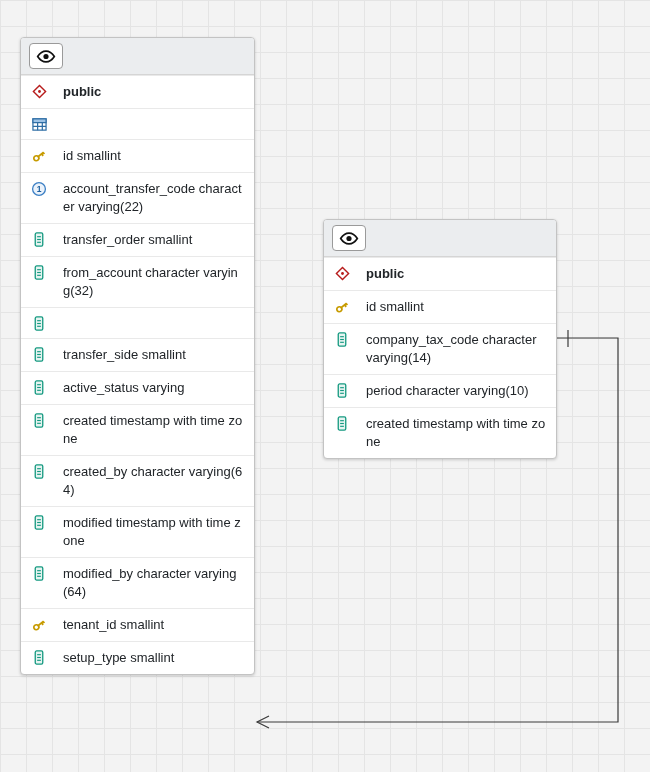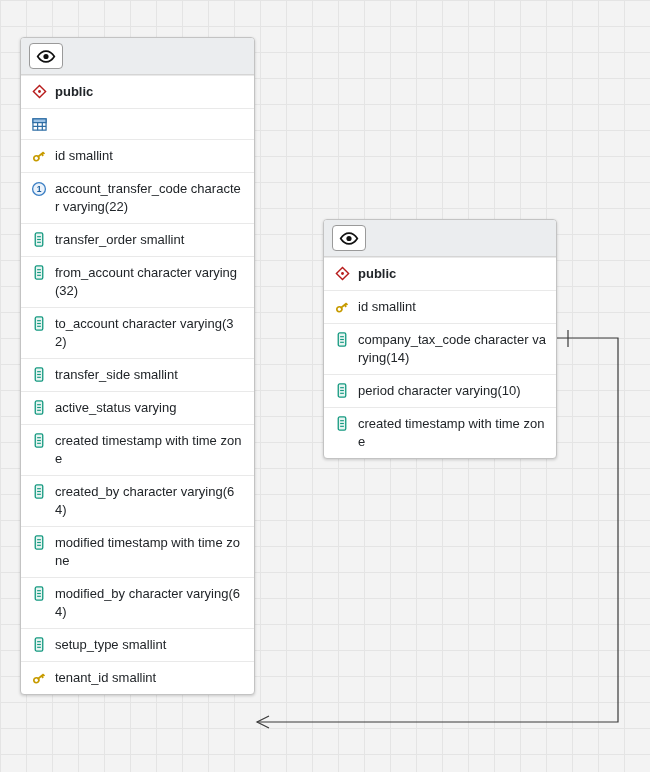--- a/index.html
+++ b/index.html
@@ -25,21 +25,21 @@
     border-bottom:1px solid #d5d5d5;
     border-radius:3px 3px 0 0;
     padding:5px 8px;
   }
   .eye-btn{
     display:inline-flex;align-items:center;justify-content:center;
     width:32px;height:24px;background:#fff;border:1px solid #9a9a9a;
     border-radius:4px;cursor:pointer;
   }
   .row{
-    display:flex;align-items:flex-start;gap:8px;
+    display:flex;align-items:flex-start;gap:16px;
     padding:7px 10px;
     border-top:1px solid #e9e9e9;
     line-height:18px;
     word-break:break-all;
   }
   .row:first-of-type{border-top:none;}
   .row .lbl{flex:1;}
   .row.bold .lbl{font-weight:700;}
   .icn{flex:0 0 auto;display:inline-flex;width:16px;justify-content:center;margin-top:1px;}
   .overlay{position:absolute;left:0;top:0;pointer-events:none;}
@@ -135,21 +135,20 @@
     </div>
     <div class="row">
       <span class="icn">
         <svg width="10" height="15" viewBox="0 0 10 16">
             <rect x="1" y="1" width="8" height="14" rx="1.5" fill="#e6f4f1" stroke="#159980" stroke-width="1.4"></rect>
             <line x1="3" y1="5" x2="7" y2="5" stroke="#159980" stroke-width="1.2"></line>
             <line x1="3" y1="8" x2="7" y2="8" stroke="#159980" stroke-width="1.2"></line>
             <line x1="3" y1="11" x2="7" y2="11" stroke="#159980" stroke-width="1.2"></line>
           </svg>
       </span>
-      <span class="lbl">to_account character varying(32)</span>
     </div>
     <div class="row">
       <span class="icn">
         <svg width="10" height="15" viewBox="0 0 10 16">
             <rect x="1" y="1" width="8" height="14" rx="1.5" fill="#e6f4f1" stroke="#159980" stroke-width="1.4"></rect>
             <line x1="3" y1="5" x2="7" y2="5" stroke="#159980" stroke-width="1.2"></line>
             <line x1="3" y1="8" x2="7" y2="8" stroke="#159980" stroke-width="1.2"></line>
             <line x1="3" y1="11" x2="7" y2="11" stroke="#159980" stroke-width="1.2"></line>
           </svg>
       </span>
@@ -202,42 +201,42 @@
     <div class="row">
       <span class="icn">
         <svg width="10" height="15" viewBox="0 0 10 16">
             <rect x="1" y="1" width="8" height="14" rx="1.5" fill="#e6f4f1" stroke="#159980" stroke-width="1.4"></rect>
             <line x1="3" y1="5" x2="7" y2="5" stroke="#159980" stroke-width="1.2"></line>
             <line x1="3" y1="8" x2="7" y2="8" stroke="#159980" stroke-width="1.2"></line>
             <line x1="3" y1="11" x2="7" y2="11" stroke="#159980" stroke-width="1.2"></line>
           </svg>
       </span>
       <span class="lbl">modified_by character varying(64)</span>
-    </div>
-    <div class="row">
-      <span class="icn">
-        <svg width="10" height="15" viewBox="0 0 10 16">
-            <rect x="1" y="1" width="8" height="14" rx="1.5" fill="#e6f4f1" stroke="#159980" stroke-width="1.4"></rect>
-            <line x1="3" y1="5" x2="7" y2="5" stroke="#159980" stroke-width="1.2"></line>
-            <line x1="3" y1="8" x2="7" y2="8" stroke="#159980" stroke-width="1.2"></line>
-            <line x1="3" y1="11" x2="7" y2="11" stroke="#159980" stroke-width="1.2"></line>
-          </svg>
-      </span>
-      <span class="lbl">setup_type smallint</span>
     </div>
     <div class="row">
       <span class="icn">
         <svg width="16" height="16" viewBox="0 0 16 16">
             <g transform="rotate(-40 8 8)" stroke="#c79b00" stroke-width="1.7" fill="none">
               <circle cx="4.5" cy="8" r="2.5"></circle>
               <path d="M7.2 8 H14 M11.3 8 V10.6 M13.4 8 V10"></path>
             </g>
           </svg>
       </span>
       <span class="lbl">tenant_id smallint</span>
+    </div>
+    <div class="row">
+      <span class="icn">
+        <svg width="10" height="15" viewBox="0 0 10 16">
+            <rect x="1" y="1" width="8" height="14" rx="1.5" fill="#e6f4f1" stroke="#159980" stroke-width="1.4"></rect>
+            <line x1="3" y1="5" x2="7" y2="5" stroke="#159980" stroke-width="1.2"></line>
+            <line x1="3" y1="8" x2="7" y2="8" stroke="#159980" stroke-width="1.2"></line>
+            <line x1="3" y1="11" x2="7" y2="11" stroke="#159980" stroke-width="1.2"></line>
+          </svg>
+      </span>
+      <span class="lbl">setup_type smallint</span>
     </div>
   </div>
 
   <div class="erd-table" id="tbl-tenant">
     <div class="erd-header">
       <span class="eye-btn">
         <span class="icn" style="width:20px;">
           <svg width="20" height="15" viewBox="0 0 24 16">
               <path d="M12 1.5 C6.2 1.5 2 8 2 8 C2 8 6.2 14.5 12 14.5 C17.8 14.5 22 8 22 8 C22 8 17.8 1.5 12 1.5 Z" fill="none" stroke="#111" stroke-width="2"></path>
               <circle cx="12" cy="8" r="3.1" fill="#111"></circle>

